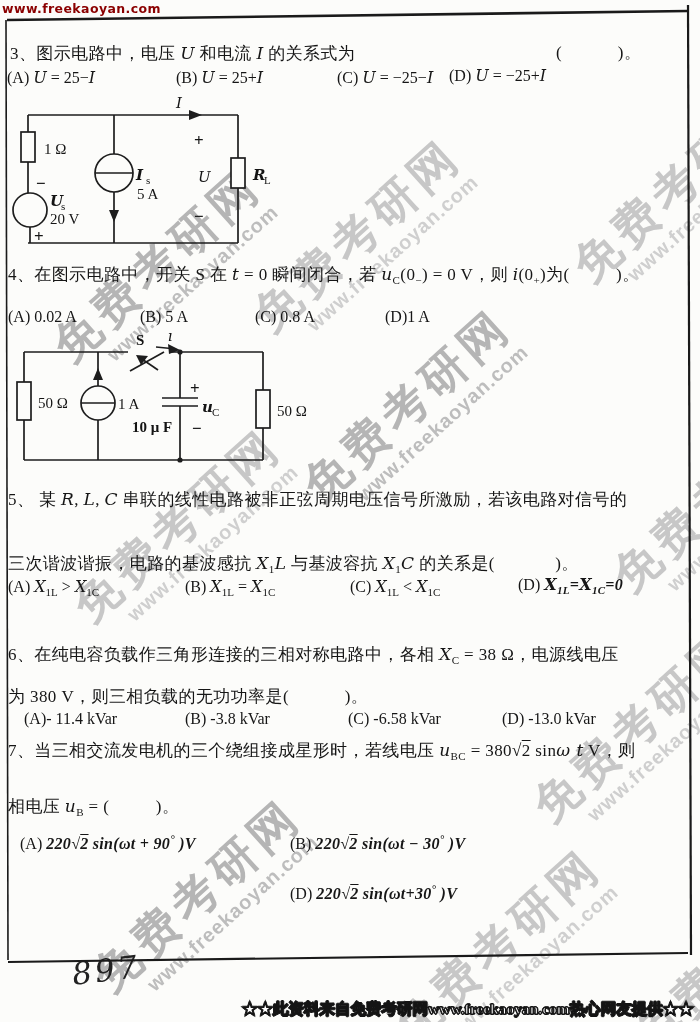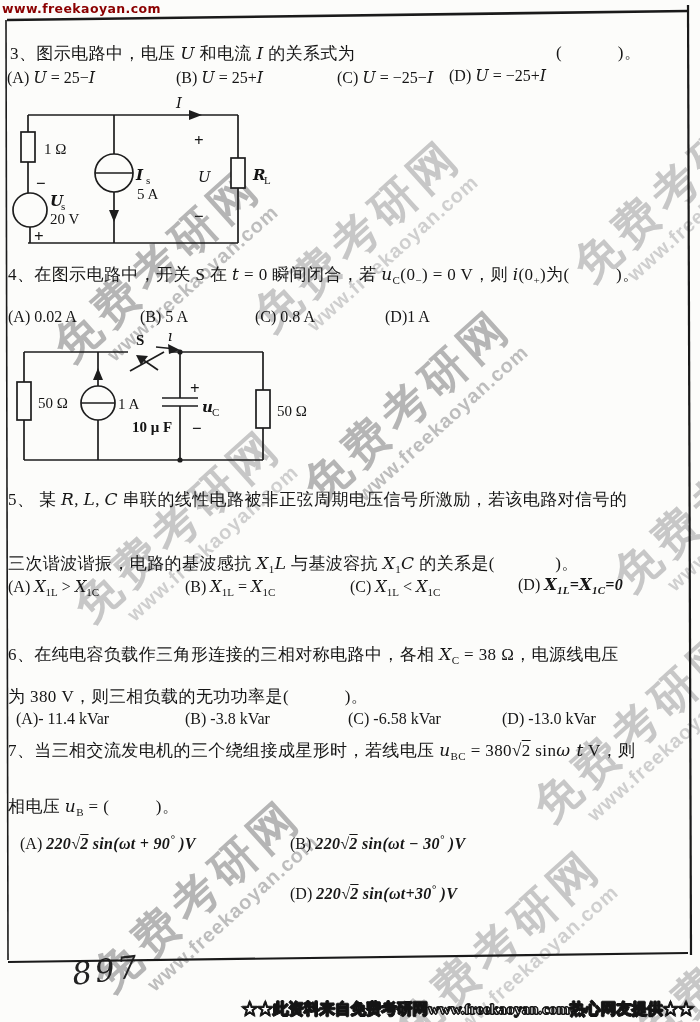--- a/index.html
+++ b/index.html
@@ -209,21 +209,21 @@
 
   <div class="abs qline" style="left:8px;top:488px">5、 某 <i>R</i>, <i>L</i>, <i>C</i> 串联的线性电路被非正弦周期电压信号所激励，若该电路对信号的</div>
   <div class="abs qline" style="left:8px;top:552px">三次谐波谐振，电路的基波感抗 <i>X</i><sub>1</sub><i>L</i> 与基波容抗 <i>X</i><sub>1</sub><i>C</i> 的关系是(             )。</div>
   <div class="abs opt" style="left:8px;top:577px"><span class="lbl">(A)</span><span><i>X</i><sub>1L</sub> &gt; <i>X</i><sub>1C</sub></span></div>
   <div class="abs opt" style="left:185px;top:577px"><span class="lbl">(B)</span><span><i>X</i><sub>1L</sub> = <i>X</i><sub>1C</sub></span></div>
   <div class="abs opt" style="left:350px;top:577px"><span class="lbl">(C)</span><span><i>X</i><sub>1L</sub> &lt; <i>X</i><sub>1C</sub></span></div>
   <div class="abs opt" style="left:518px;top:575px"><span class="lbl">(D)</span><span class="mbold"><i>X</i><sub>1L</sub>=<i>X</i><sub>1C</sub>=0</span></div>
 
   <div class="abs qline" style="left:8px;top:643px">6、在纯电容负载作三角形连接的三相对称电路中，各相 <i>X</i><sub>C</sub> = 38 Ω，电源线电压</div>
   <div class="abs qline" style="left:8px;top:686px">为 380 V，则三相负载的无功功率是(            )。</div>
-  <div class="abs opt" style="left:16px;top:710px"><span class="lbl" style="margin-right:0">(A)</span><span>- 11.4 kVar</span></div>
+  <div class="abs opt" style="left:24px;top:710px"><span class="lbl" style="margin-right:0">(A)</span><span>- 11.4 kVar</span></div>
   <div class="abs opt" style="left:185px;top:710px"><span class="lbl">(B)</span><span>-3.8 kVar</span></div>
   <div class="abs opt" style="left:348px;top:710px"><span class="lbl">(C)</span><span>-6.58 kVar</span></div>
   <div class="abs opt" style="left:502px;top:710px"><span class="lbl">(D)</span><span>-13.0 kVar</span></div>
 
   <div class="abs qline" style="left:8px;top:739px">7、当三相交流发电机的三个绕组接成星形时，若线电压 <i>u</i><sub>BC</sub> = 380<span class="sqrt">√<span class="ovl">2</span></span> sin<i>ω t</i> V，则</div>
   <div class="abs qline" style="left:8px;top:795px">相电压 <i>u</i><sub>B</sub> = (          )。</div>
   <div class="abs opt" style="left:20px;top:835px"><span class="lbl">(A)</span><span class="mbold">220<span class="sqrt">√<span class="ovl">2</span></span> sin(ωt + 90<sup>°</sup> )V</span></div>
   <div class="abs opt" style="left:290px;top:835px"><span class="lbl">(B)</span><span class="mbold">220<span class="sqrt">√<span class="ovl">2</span></span> sin(ωt − 30<sup>°</sup> )V</span></div>
   <div class="abs opt" style="left:290px;top:885px"><span class="lbl">(D)</span><span class="mbold">220<span class="sqrt">√<span class="ovl">2</span></span> sin(ωt+30<sup>°</sup> )V</span></div>
 

